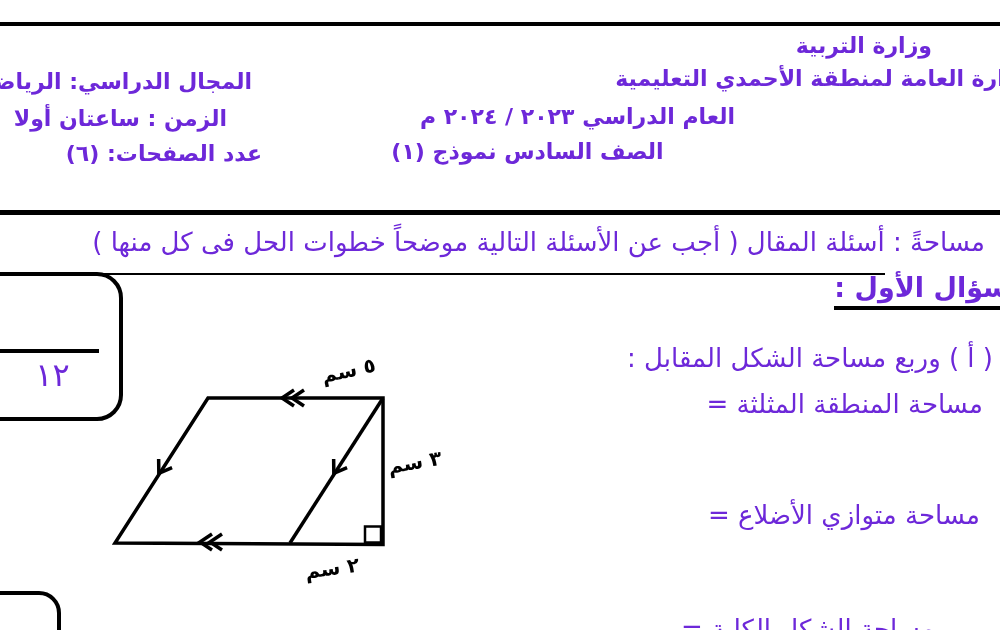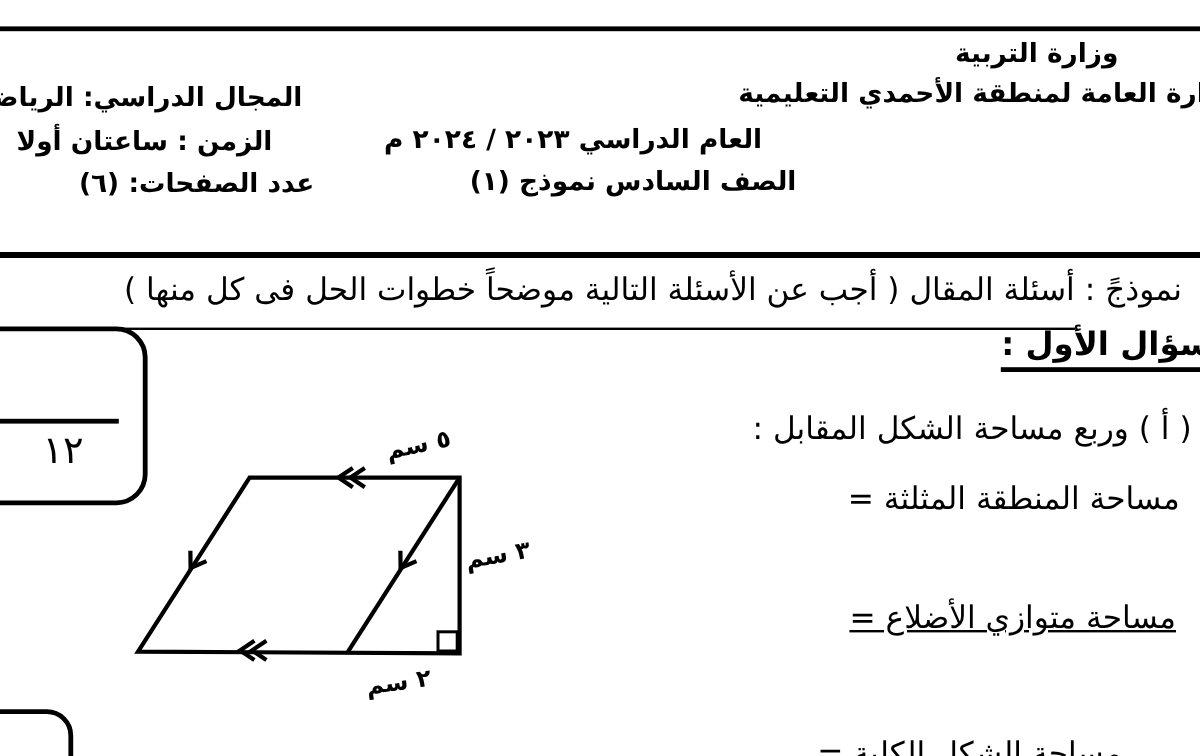--- a/index.html
+++ b/index.html
@@ -1,21 +1,21 @@
 <!DOCTYPE html>
 <html lang="ar"><head>
 <meta charset="utf-8">
 <style>
   html, body { margin: 0; padding: 0; }
   .page {
     position: relative;
     width: 1000px;
     height: 630px;
     background: #ffffff;
-    color: #000000;
+    color: #6d28d9;
     overflow: hidden;
     font-family: "DejaVu Sans", sans-serif;
   }
   .abs { position: absolute; white-space: nowrap; line-height: 1.15; }
   .rtl { direction: rtl; unicode-bidi: embed; }
   .rule { position: absolute; left: 0; width: 1000px; background: #000; }
   .hdr { font-size: 22px; font-weight: bold; }
   .body-txt { font-size: 26px; }
   .u-thin { border-bottom: 2.5px solid #000; padding-bottom: 16px; }
   .q-head {
@@ -50,38 +50,38 @@
 </head>
 <body>
 
 <div class="page">
 
   <div class="rule" style="top:22px;height:4px;"></div>
 
   <div class="abs rtl hdr" style="right:68px;top:33px;">وزارة التربية</div>
   <div class="abs rtl hdr" style="right:-40px;top:66px;">الإدارة العامة لمنطقة الأحمدي التعليمية</div>
 
-  <div class="abs rtl hdr" style="left:320px;width:415px;top:104px;text-align:left;">العام الدراسي ٢٠٢٣ / ٢٠٢٤ م</div>
+  <div class="abs rtl hdr" style="left:320px;width:415px;top:104px;text-align:right;">العام الدراسي ٢٠٢٣ / ٢٠٢٤ م</div>
   <div class="abs rtl hdr" style="left:320px;width:415px;top:139px;text-align:center;">الصف السادس نموذج (١)</div>
 
   <div class="abs rtl hdr" style="right:748px;top:69px;">المجال الدراسي: الرياضيات</div>
   <div class="abs rtl hdr" style="right:773px;top:106px;">الزمن : ساعتان أولا</div>
   <div class="abs rtl hdr" style="right:738px;top:141px;">عدد الصفحات: (٦)</div>
 
   <div class="rule" style="top:210px;height:5px;"></div>
 
   <div class="abs rtl body-txt" style="right:15px;top:228px;">
-    <span>نموذجً : </span><span class="u-thin">أسئلة المقال ( أجب عن الأسئلة التالية موضحاً خطوات الحل فى كل منها )</span>
+    <span>مساحةً : </span><span class="u-thin">أسئلة المقال ( أجب عن الأسئلة التالية موضحاً خطوات الحل فى كل منها )</span>
   </div>
 
   <div class="abs rtl q-head" style="right:-30px;top:272px;">السؤال الأول :</div>
 
   <div class="abs rtl body-txt" style="right:7px;top:344px;">( أ ) وربع مساحة الشكل المقابل :</div>
-  <div class="abs rtl body-txt" style="right:17px;top:402px;">مساحة المنطقة المثلثة  =</div>
-  <div class="abs rtl body-txt" style="right:20px;top:501px;text-decoration:underline;">مساحة متوازي الأضلاع =</div>
+  <div class="abs rtl body-txt" style="right:17px;top:390px;">مساحة المنطقة المثلثة  =</div>
+  <div class="abs rtl body-txt" style="right:20px;top:501px;">مساحة متوازي الأضلاع =</div>
   <div class="abs rtl body-txt" style="right:65px;top:615px;">مساحة الشكل الكلية =</div>
 
   <div class="score-box"></div>
   <div class="score-line"></div>
   <div class="score-num rtl">١٢</div>
 
   <div class="corner-box"></div>
 
   <svg class="abs" style="left:80px;top:345px;" width="390" height="252" viewBox="0 0 390 252">
 

